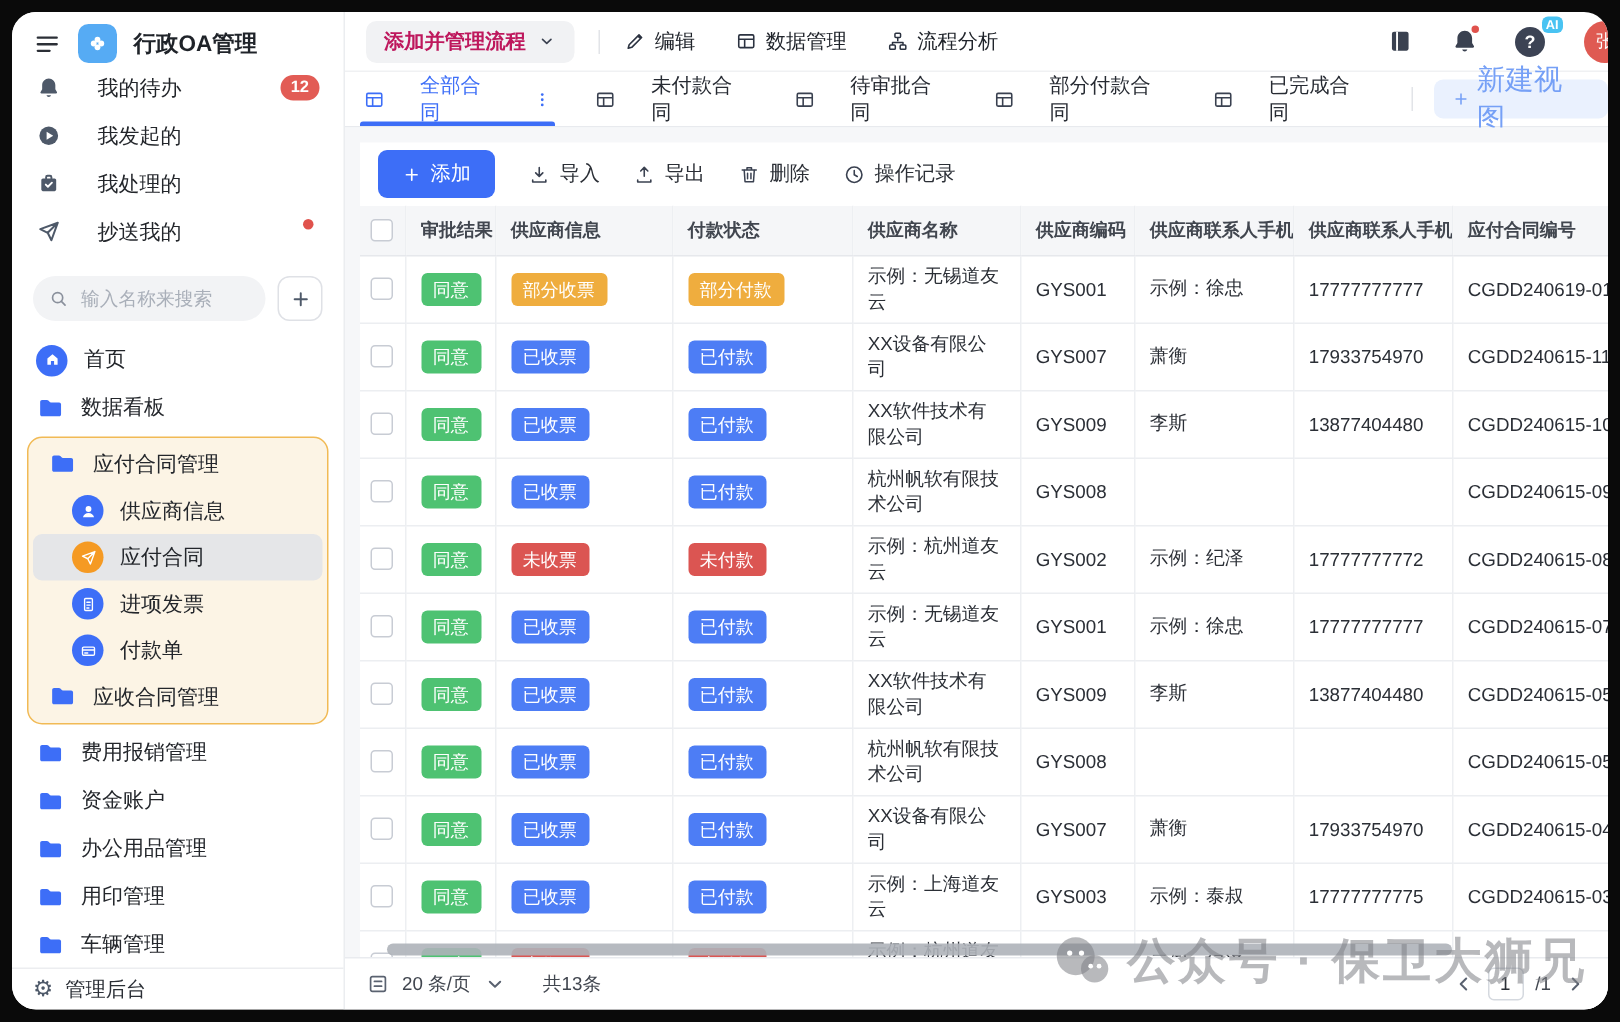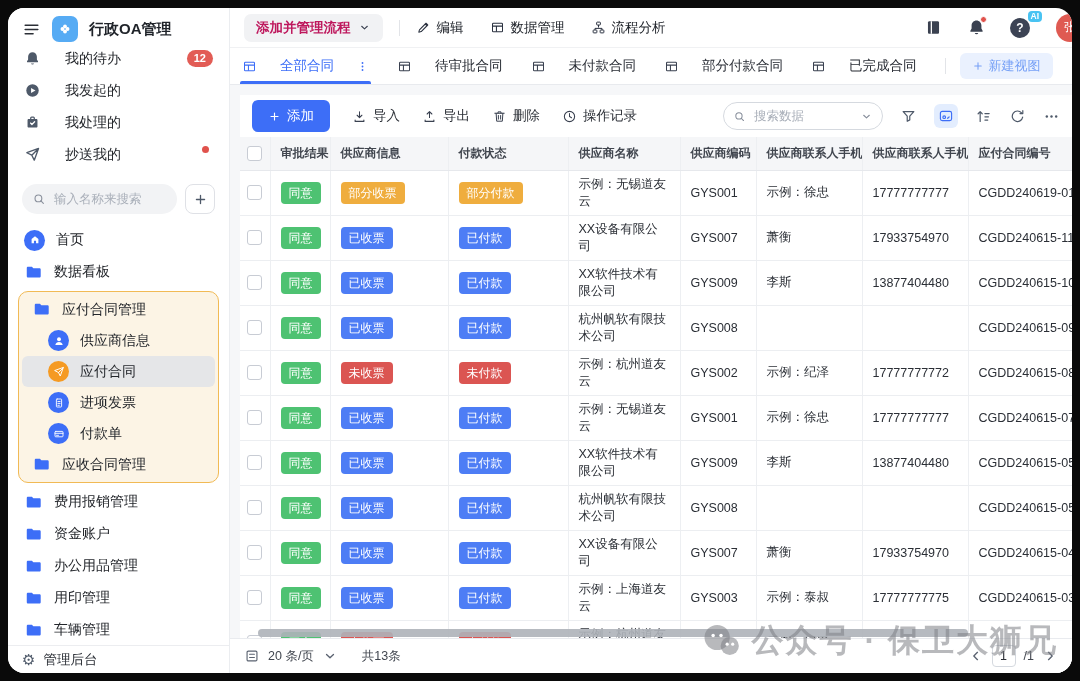--- a/index.html
+++ b/index.html
@@ -56,21 +56,21 @@
   .ai-badge{position:absolute;top:-7px;right:-12px;background:#49C3F2;color:#fff;font-size:8.5px;font-weight:700;border-radius:4px;padding:1px 3px;line-height:1.1;}
   .avatar{width:28px;height:28px;border-radius:50%;background:#DF5A52;color:#fff;font-size:12px;display:flex;align-items:center;justify-content:center;flex:none;margin-left:2px;margin-right:-12px;}
 
   .tabbar{height:37px;flex:none;display:flex;align-items:center;padding-left:12px;border-bottom:1px solid #E8EAEE;}
   .tab{position:relative;height:100%;display:flex;align-items:center;gap:23px;font-size:13.5px;color:#272B33;margin-right:28px;cursor:pointer;}
   .tab .ic{width:15px;height:15px;color:#3A4150;}
   .tab.active{color:var(--accent);}
   .tab.active .ic{color:var(--accent);}
   .tab.active::after{content:"";position:absolute;left:-2px;right:-2px;bottom:0;height:3px;background:var(--accent);border-radius:2px 2px 0 0;}
   .tab .dots{width:13px;height:13px;margin-left:-1px;}
-  .new-view{display:flex;align-items:center;gap:5px;background:#EAF1FE;color:#76A0F6;font-size:13px;border-radius:6px;height:26px;padding:0 12px;cursor:pointer;}
+  .new-view{display:flex;align-items:center;gap:5px;background:#EAF1FE;color:#76A0F6;font-size:19px;border-radius:6px;height:26px;padding:0 12px;cursor:pointer;}
   .new-view .ic{width:12px;height:12px;color:#76A0F6;}
 
   .content{flex:1;background:#F6F7F9;position:relative;display:flex;flex-direction:column;min-height:0;}
   .card{margin:10px 0 0 10px;background:#fff;flex:1;display:flex;flex-direction:column;min-height:0;overflow:hidden;}
   .toolbar{height:42px;flex:none;display:flex;align-items:center;padding:0 12px;gap:22px;}
   .add-btn{display:flex;align-items:center;gap:6px;background:var(--accent);color:#fff;border:none;border-radius:6px;height:30px;padding:16px 16px;font-size:13.5px;cursor:pointer;font-family:inherit;}
   .add-btn .ic{width:13px;height:13px;color:#fff;}
   .tool-act{display:flex;align-items:center;gap:6px;font-size:13.5px;color:#2B2F36;cursor:pointer;}
   .tool-act .ic{width:15px;height:15px;color:#3A4150;}
   .tool-right{margin-left:auto;display:flex;align-items:center;gap:17px;}
@@ -507,27 +507,27 @@
             </svg>
             <span>全部合同</span>
             <svg class="ic dots">
               <use href="#i-dots-v"></use>
             </svg>
           </div>
           <div class="tab">
             <svg class="ic ">
               <use href="#i-grid"></use>
             </svg>
-            <span>待审批合同</span>
+            <span>未付款合同</span>
           </div>
           <div class="tab">
             <svg class="ic ">
               <use href="#i-grid"></use>
             </svg>
-            <span>未付款合同</span>
+            <span>待审批合同</span>
           </div>
           <div class="tab">
             <svg class="ic ">
               <use href="#i-grid"></use>
             </svg>
             <span>部分付款合同</span>
           </div>
           <div class="tab">
             <svg class="ic ">
               <use href="#i-grid"></use>
@@ -569,48 +569,20 @@
             <svg class="ic">
                 <use href="#i-trash"></use>
               </svg>
             <span>删除</span>
           </div>
           <div class="tool-act">
             <svg class="ic">
                 <use href="#i-clock"></use>
               </svg>
             <span>操作记录</span>
-          </div>
-          <div class="tool-right">
-            <div class="search-pill">
-              <svg class="ic">
-                  <use href="#i-search"></use>
-                </svg>
-              <input placeholder="搜索数据" style="">
-              <svg class="ic">
-                  <use href="#i-chev-down"></use>
-                </svg>
-            </div>
-            <svg class="ic tool-ic">
-                <use href="#i-filter"></use>
-              </svg>
-            <span class="view-ic">
-                <svg class="ic">
-                  <use href="#i-view"></use>
-                </svg>
-              </span>
-            <svg class="ic tool-ic">
-                <use href="#i-sort"></use>
-              </svg>
-            <svg class="ic tool-ic">
-                <use href="#i-refresh"></use>
-              </svg>
-            <svg class="ic tool-ic">
-                <use href="#i-dots-h"></use>
-              </svg>
           </div>
         </div>
 
         <div class="table-wrap">
           <table>
             <colgroup>
               <col style="width:30px">
                 <col style="width:60px">
                 <col style="width:118px">
                 <col style="width:120px">

